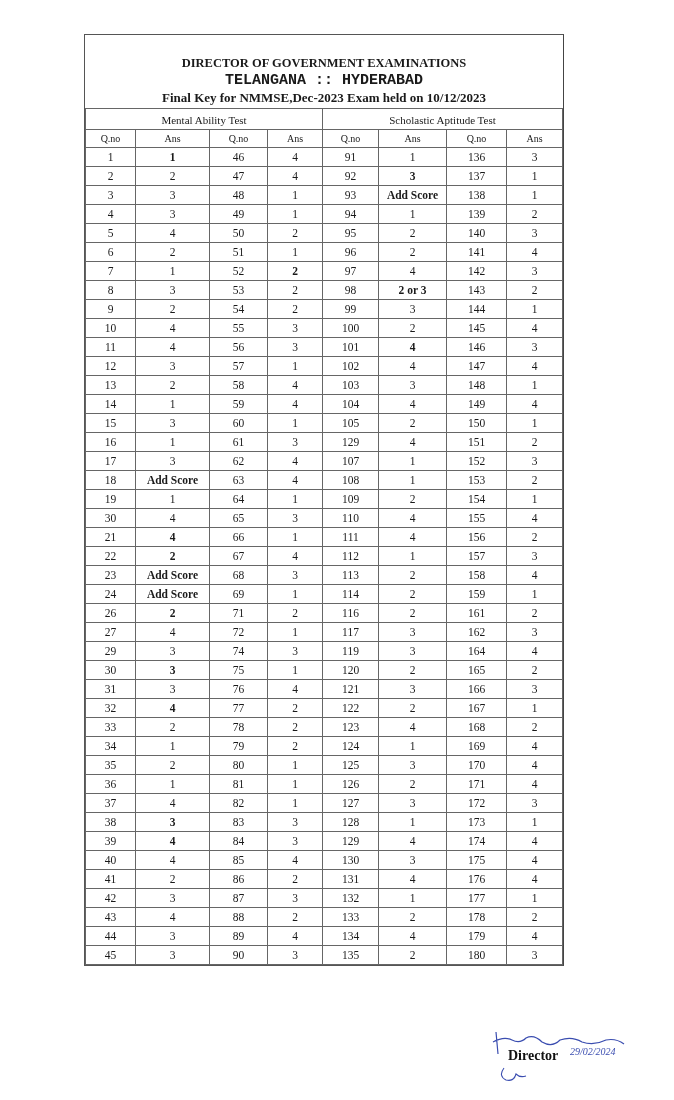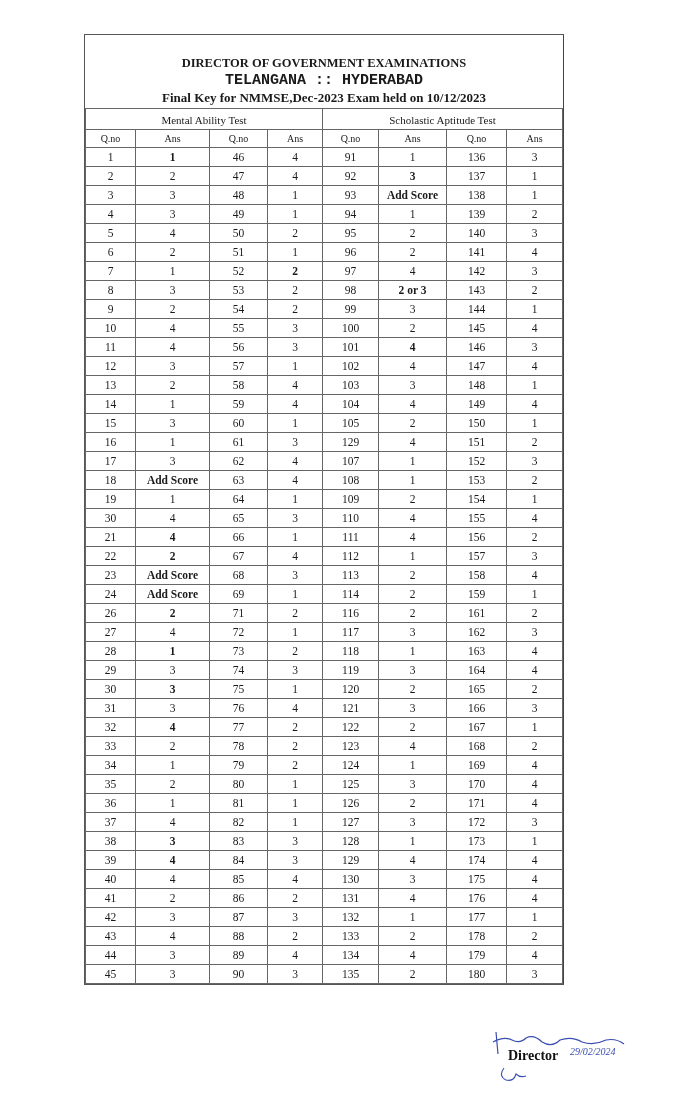--- a/index.html
+++ b/index.html
@@ -314,30 +314,20 @@
           <td>27</td>
           <td>4</td>
           <td>72</td>
           <td>1</td>
           <td class="divider-left">117</td>
           <td>3</td>
           <td>162</td>
           <td>3</td>
         </tr>
         <tr>
-          <td>28</td>
-          <td class="b">1</td>
-          <td>73</td>
-          <td>2</td>
-          <td class="divider-left">118</td>
-          <td>1</td>
-          <td>163</td>
-          <td>4</td>
-        </tr>
-        <tr>
           <td>29</td>
           <td>3</td>
           <td>74</td>
           <td>3</td>
           <td class="divider-left">119</td>
           <td>3</td>
           <td>164</td>
           <td>4</td>
         </tr>
         <tr>

